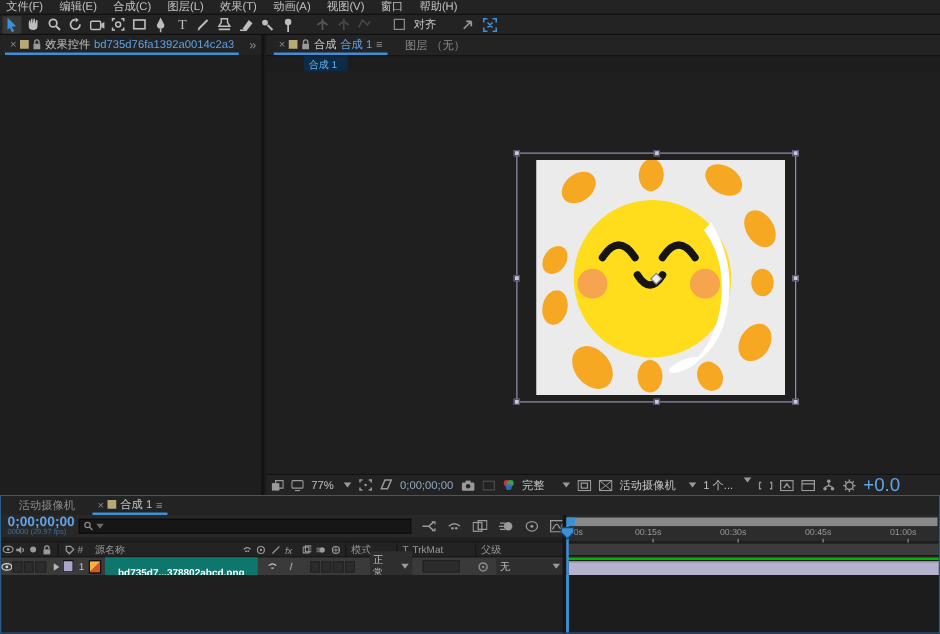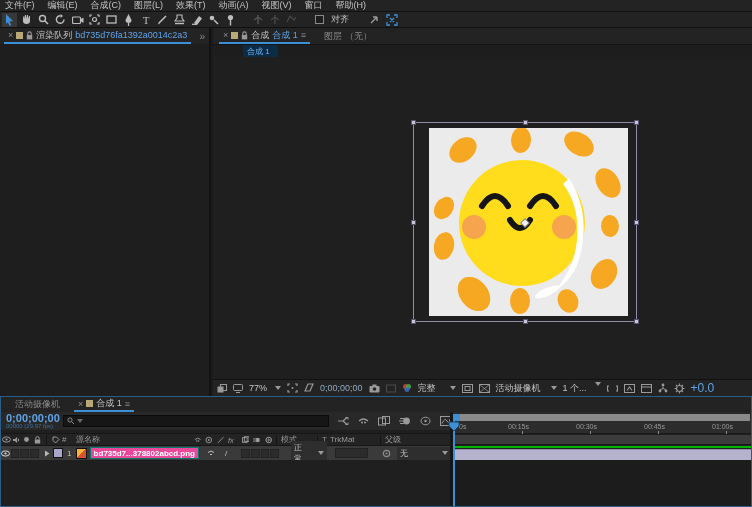--- a/index.html
+++ b/index.html
@@ -160,21 +160,21 @@
 
   <div class="abs" style="left:0;top:28px;width:211px;height:368px;background:#1e1e1e;border-right:2px solid #121212">
     <div class="tabrow" style="padding-left:4px">
       <div class="paneltab" style="max-width:192px;overflow:hidden">
         <span class="txt dim">×</span>
         <span class="chip"></span>
         <svg width="7" height="9" viewBox="0 0 7 9">
             <rect x="0.8" y="4" width="5.4" height="4.4" fill="#9a9a9a"></rect>
             <path d="M1.8,4 L1.8,2.6 A1.7,1.7 0 0 1 5.2,2.6 L5.2,4" fill="none" stroke="#9a9a9a" stroke-width="1.1"></path>
           </svg>
-        <span class="txt">渲染队列</span>
+        <span class="txt">效果控件</span>
         <span class="txt blue" style="overflow:hidden;text-overflow:clip;max-width:112px">bd735d76fa1392a0014c2a378802abcd.p</span>
       </div>
       <span class="txt dim" style="margin-left:auto;padding-right:4px;font-size:10px">»</span>
     </div>
     <div style="height:339px;background:#1e1e1e"></div>
   </div>
 
   <div class="abs" style="left:213px;top:28px;width:539px;height:368px;background:#1f1f1f">
     <div class="tabrow" style="padding-left:6px;gap:14px">
       <div class="paneltab">
@@ -336,21 +336,21 @@
             <circle cx="8" cy="8" r="1.4" fill="#9a9a9a"></circle>
             <path d="M5,3.5 L5,5.5 M5,5.5 L2,6.8 M5,5.5 L8,6.8" stroke="#9a9a9a"></path>
           </svg>
         </span>
       <span class="ico">
         <svg width="11" height="11" viewBox="0 0 11 11">
             <circle cx="5.5" cy="5.5" r="3" fill="none" stroke="#9a9a9a" stroke-width="1.2"></circle>
             <path d="M5.5,0.5 L5.5,2 M5.5,9 L5.5,10.5 M0.5,5.5 L2,5.5 M9,5.5 L10.5,5.5 M2,2 L3,3 M8,8 L9,9 M9,2 L8,3 M3,8 L2,9" stroke="#9a9a9a" stroke-width="1.1"></path>
           </svg>
         </span>
-      <span style="font-size:12px;color:#5fa3e8">+0.0</span>
+      <span style="font-size:15px;color:#5fa3e8">+0.0</span>
     </div>
   </div>
 
   <div class="abs" style="left:0;top:396px;width:752px;height:111px;background:#1f1f1f;border:1px solid #2b5d8a">
 
     <div style="height:15px;background:#232323;display:flex;align-items:center">
       <span class="txt dim" style="padding:0 14px">活动摄像机</span>
       <div class="paneltab" style="height:15px">
         <span class="txt dim">×</span>
         <span class="chip"></span>
@@ -509,21 +509,21 @@
       <span class="cell" style="width:9px;height:9px;margin-left:1px"></span>
       <span class="cell" style="width:9px;height:9px;margin-left:1px"></span>
       <span class="ico" style="width:12px;margin-left:3px">
         <svg width="6" height="7" viewBox="0 0 6 7">
             <path d="M1,0.5 L5.5,3.5 L1,6.5 Z" fill="#b8b8b8"></path>
           </svg>
         </span>
       <span style="width:10px;height:10px;background:#a9a6c9;border:1px solid #111"></span>
       <span style="width:14px;text-align:center">1</span>
       <span style="width:11px;height:11px;margin-right:3px;background:linear-gradient(135deg,#f6b23c 50%,#d9542b 50%);border:1px solid #111"></span>
-      <span style="background:#ec4899;border:1px solid #0f766e;color:#fff;font-weight:bold;padding:0 3px;height:12px;line-height:11px">bd735d7...378802abcd.png</span>
+      <span style="background:#0f766e;border:7px solid #0f766e;color:#fff;font-weight:bold;padding:0 3px;height:12px;line-height:11px">bd735d7...378802abcd.png</span>
       <span class="ico" style="margin-left:8px">
         <svg width="8" height="8" viewBox="0 0 8 8">
             <path d="M1,3.5 Q4,0.5 7,3.5 M3,5.5 L5,5.5" fill="none" stroke="#c3c3c3"></path>
           </svg>
         </span>
       <span style="margin-left:10px;color:#c3c3c3">/</span>
       <span class="cell" style="width:9px;height:9px;margin-left:14px"></span>
       <span class="cell" style="width:9px;height:9px;margin-left:1px"></span>
       <span class="cell" style="width:9px;height:9px;margin-left:1px"></span>
       <span class="cell" style="width:9px;height:9px;margin-left:1px"></span>

